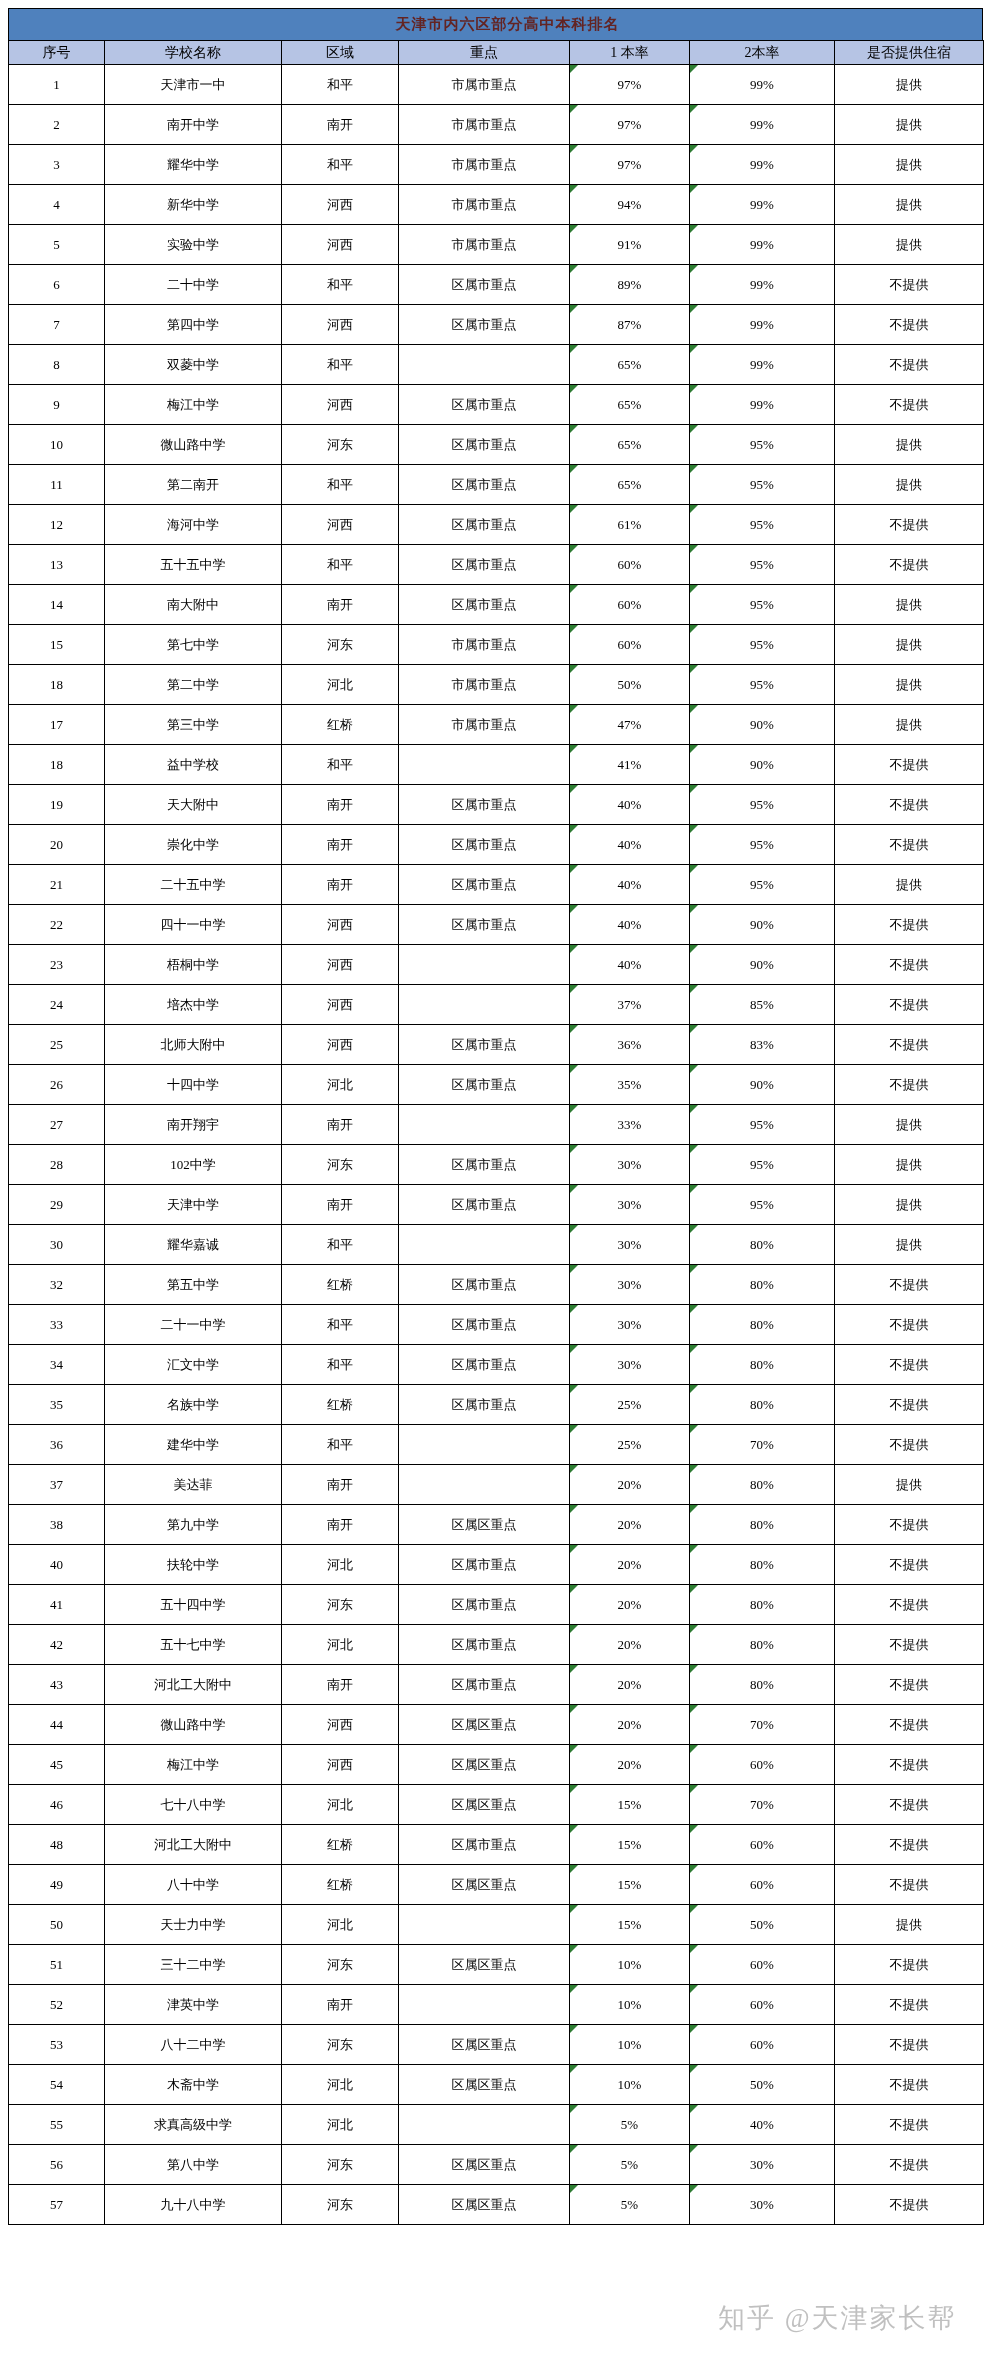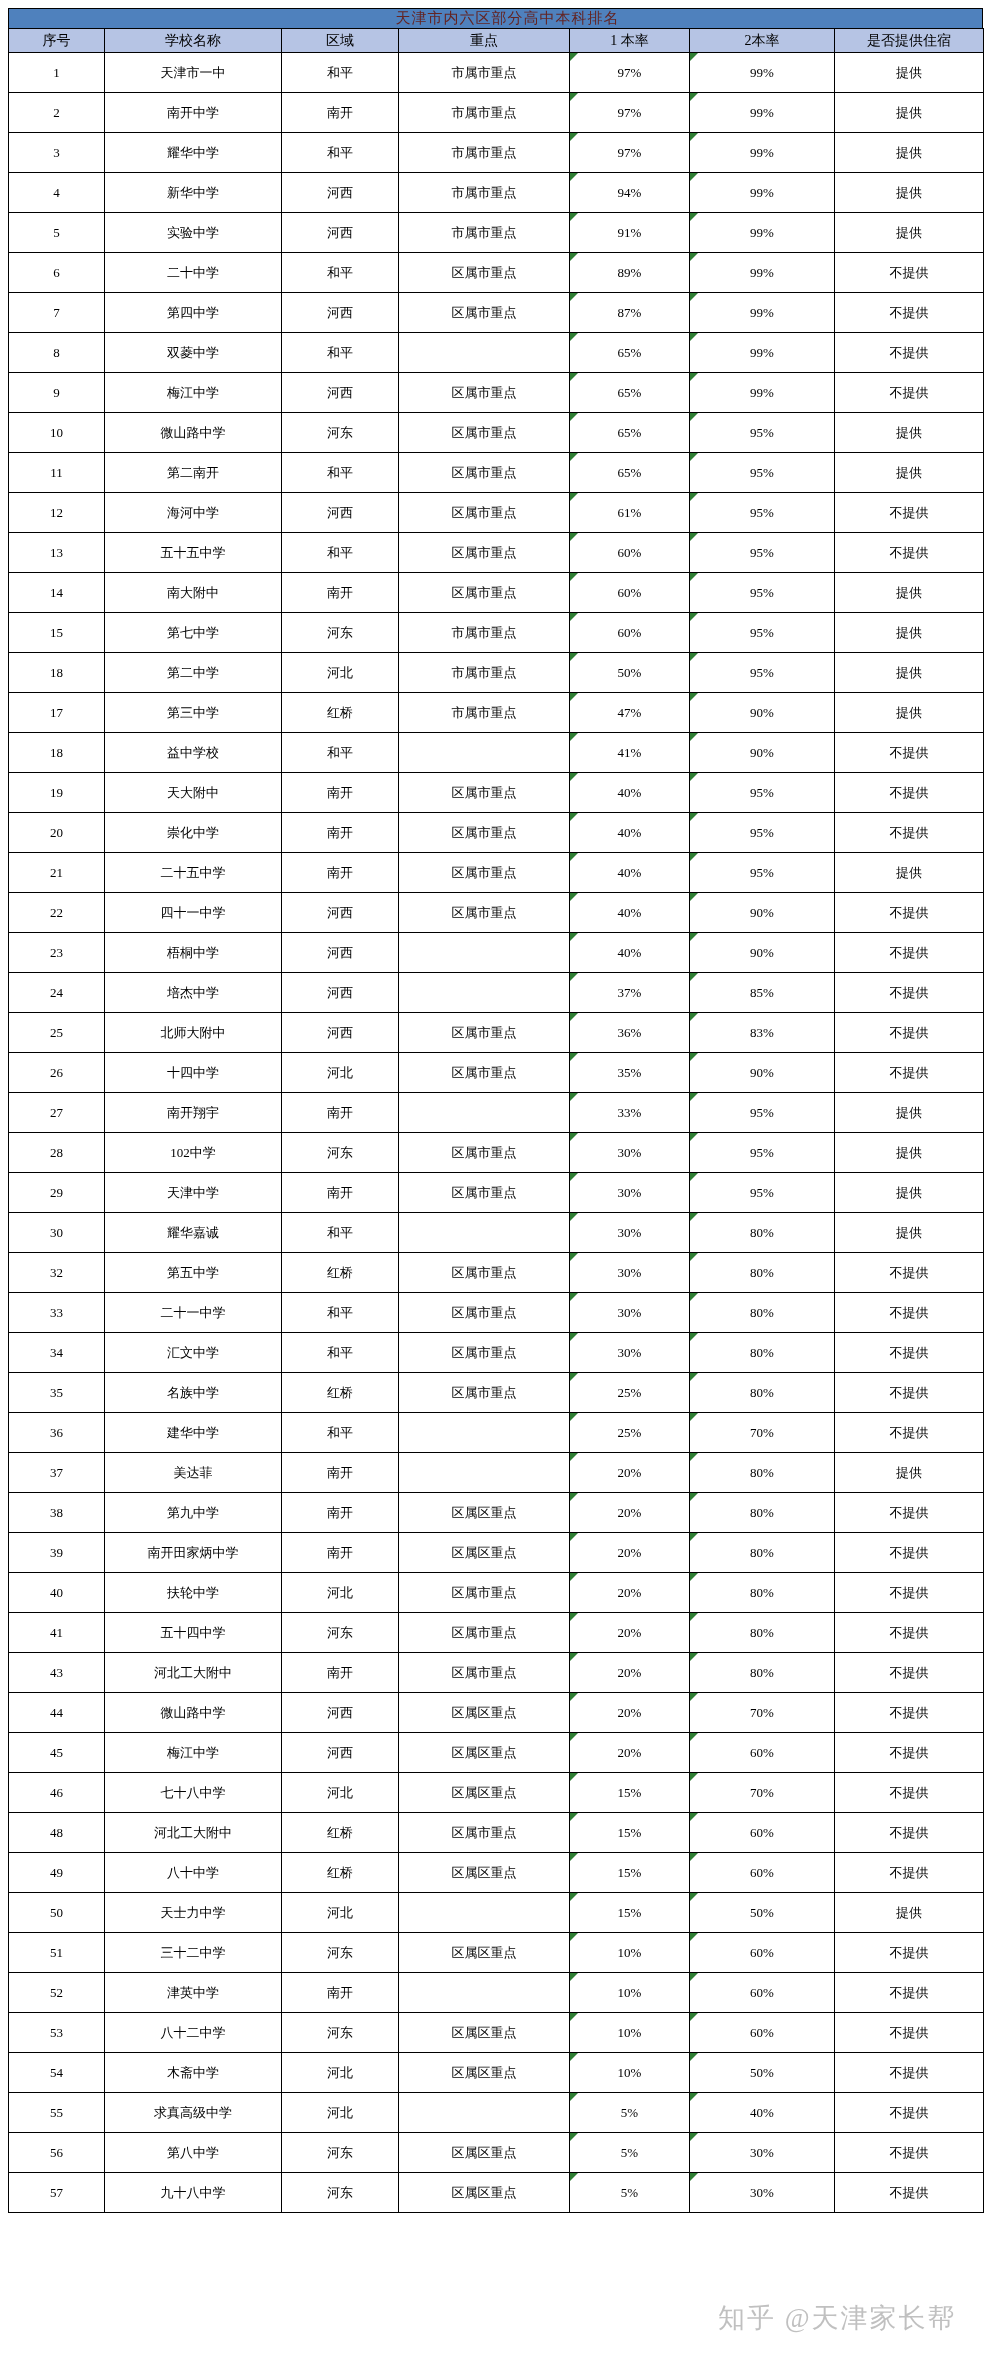--- a/index.html
+++ b/index.html
@@ -14,24 +14,24 @@
   html,body{background:#ffffff;}
   body{
     width:991px;height:2361px;position:relative;overflow:hidden;
     font-family:"Liberation Serif","DejaVu Serif",serif;
     color:#000;
   }
   .sheet{
     position:absolute;left:8px;top:8px;width:975px;
   }
   .title-bar{
-    height:20px;background:var(--title_bg);
+    height:32px;background:var(--title_bg);
     border:1px solid var(--border);border-bottom:none;
     display:flex;align-items:center;justify-content:center;
-    color:var(--title_text);font-size:15px;font-weight:normal;letter-spacing:1px;padding-left:24px;
+    color:var(--title_text);font-size:15px;font-weight:bold;letter-spacing:1px;padding-left:24px;
   }
   table{
     width:975px;border-collapse:collapse;table-layout:fixed;
   }
   th,td{
     border:1px solid var(--border);
     text-align:center;vertical-align:middle;
     overflow:hidden;white-space:nowrap;
     position:relative;
   }
@@ -408,41 +408,41 @@
         <tr>
           <td>38</td>
           <td>第九中学</td>
           <td>南开</td>
           <td>区属区重点</td>
           <td><span class="flag"></span>20%</td>
           <td><span class="flag"></span>80%</td>
           <td>不提供</td>
         </tr>
         <tr>
-          <td>39</td>
-          <td>南开田家炳中学</td>
-          <td>南开</td>
-          <td>区属区重点</td>
-          <td><span class="flag"></span>20%</td>
-          <td><span class="flag"></span>80%</td>
-          <td>不提供</td>
-        </tr>
-        <tr>
           <td>40</td>
           <td>扶轮中学</td>
           <td>河北</td>
           <td>区属市重点</td>
           <td><span class="flag"></span>20%</td>
           <td><span class="flag"></span>80%</td>
           <td>不提供</td>
         </tr>
         <tr>
           <td>41</td>
           <td>五十四中学</td>
           <td>河东</td>
+          <td>区属市重点</td>
+          <td><span class="flag"></span>20%</td>
+          <td><span class="flag"></span>80%</td>
+          <td>不提供</td>
+        </tr>
+        <tr>
+          <td>42</td>
+          <td>五十七中学</td>
+          <td>河北</td>
           <td>区属市重点</td>
           <td><span class="flag"></span>20%</td>
           <td><span class="flag"></span>80%</td>
           <td>不提供</td>
         </tr>
         <tr>
           <td>43</td>
           <td>河北工大附中</td>
           <td>南开</td>
           <td>区属市重点</td>

